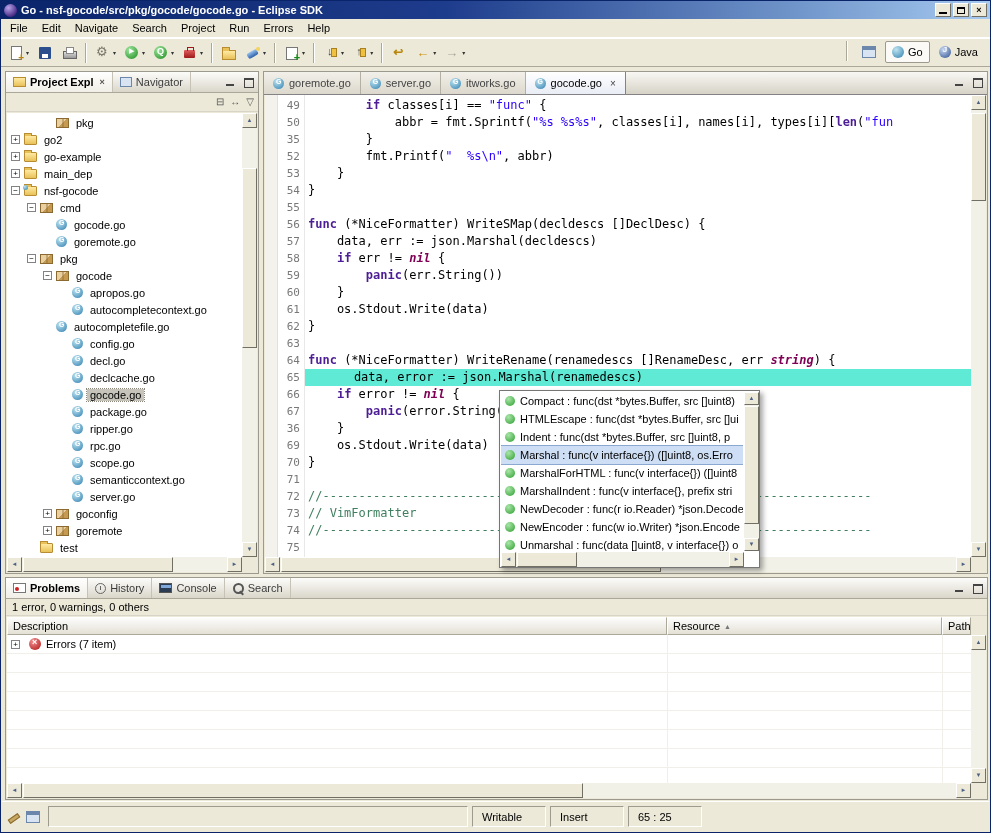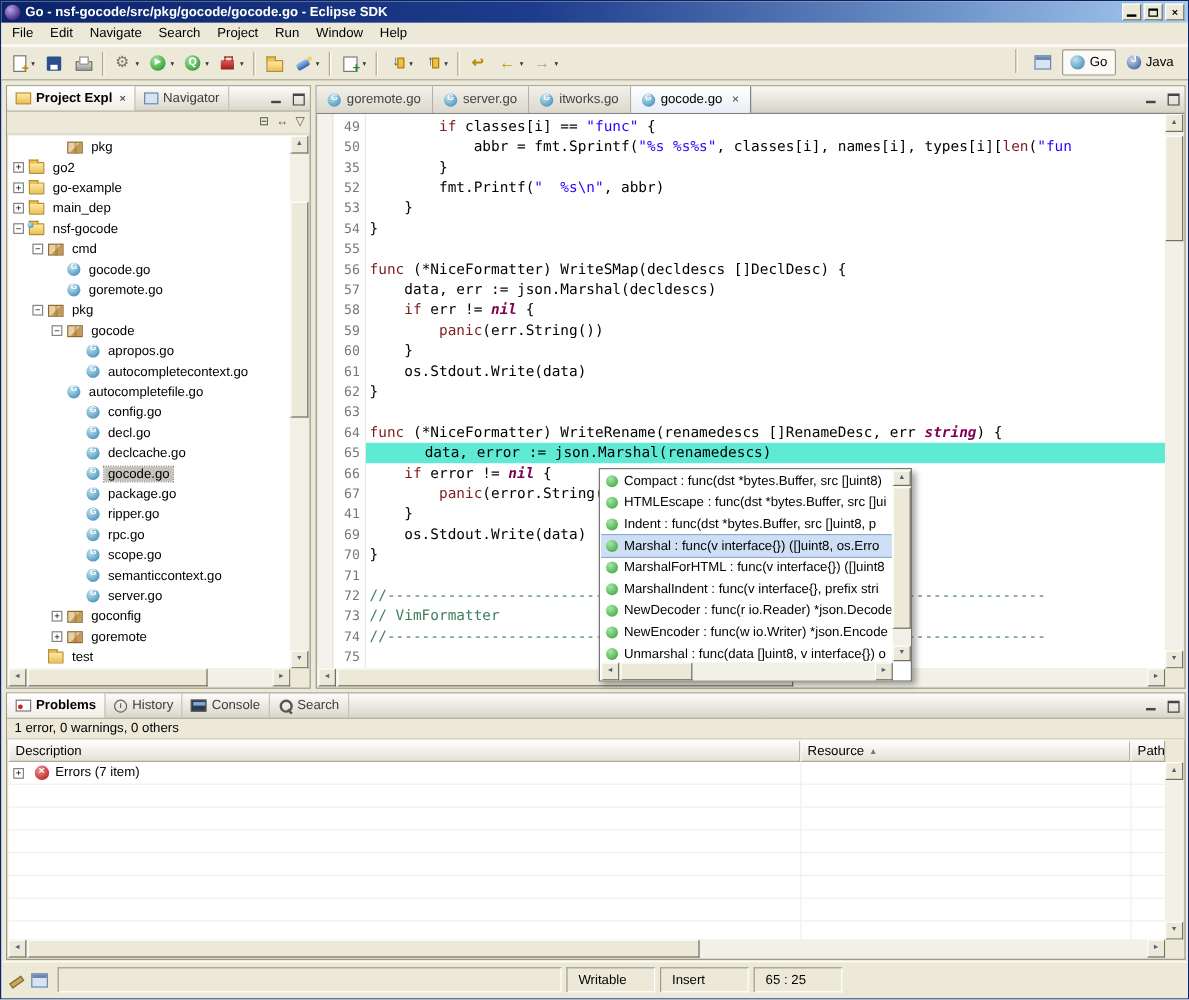--- a/index.html
+++ b/index.html
@@ -121,21 +121,21 @@
   .etab.active{background:linear-gradient(#FFFFFF,#E9EDF5);border-right:1px solid #848284;color:#000;}
   .etab .tab-close{font-size:10px;color:#444;margin-left:3px;}
   .ebody{position:absolute;left:1px;top:23px;right:16px;bottom:16px;background:#fff;display:flex;overflow:hidden;}
   .ruler{width:13px;background:#F4F2EC;border-right:1px solid #E2E0D8;flex:0 0 13px;}
   .gutter{width:27px;flex:0 0 27px;background:#fff;color:#787878;border-right:1px solid #E8E8E8;
     font-family:"DejaVu Sans Mono",monospace;font-size:11px;text-align:right;padding:2px 4px 0 0;}
   .gln{height:17px;line-height:17px;}
   .code{flex:1;position:relative;padding:2px 0 0 3px;font-family:"DejaVu Sans Mono",monospace;font-size:12px;overflow:hidden;}
   .cline{height:17px;line-height:17px;white-space:pre;}
   .cline.current{background:#5eead4;margin-left:-3px;padding-left:20px;}
-  .kw{color:#7f1d1d;font-weight:normal;}
+  .kw{color:#4c1d95;font-weight:bold;}
   .ty{color:#7F0055;font-weight:bold;font-style:italic;}
   .st{color:#2A00FF;}
   .cm{color:#3F7F5F;}
 
   
   .popup{position:absolute;left:498px;top:389px;width:261px;height:178px;background:#fff;border:1px solid #767676;
     box-shadow:3px 3px 5px rgba(0,0,0,.35);z-index:20;}
   .pitems{position:absolute;left:1px;top:1px;right:16px;bottom:16px;overflow:hidden;}
   .pitem{height:18px;display:flex;align-items:center;gap:5px;padding:0 4px;white-space:nowrap;overflow:hidden;}
   .pitem.selected{background:#CEDEF4;outline:1px solid #8AA8D0;}
@@ -194,21 +194,21 @@
     </span>
   </div>
 
   <div class="menubar">
       <div class="menu-item">File</div>
       <div class="menu-item">Edit</div>
       <div class="menu-item">Navigate</div>
       <div class="menu-item">Search</div>
       <div class="menu-item">Project</div>
       <div class="menu-item">Run</div>
-      <div class="menu-item">Window</div>
+      <div class="menu-item">Errors</div>
       <div class="menu-item">Help</div>
     </div>
 
   <div class="toolbar">
     <div class="tb-btn">
         <span class="ic ic-new"></span>
         <span class="drop">▾</span>
       </div>
       <div class="tb-btn">
         <span class="ic ic-save"></span>
@@ -488,21 +488,21 @@
           <div class="gln">58</div>
           <div class="gln">59</div>
           <div class="gln">60</div>
           <div class="gln">61</div>
           <div class="gln">62</div>
           <div class="gln">63</div>
           <div class="gln">64</div>
           <div class="gln">65</div>
           <div class="gln">66</div>
           <div class="gln">67</div>
-          <div class="gln">41</div>
+          <div class="gln">36</div>
           <div class="gln">69</div>
           <div class="gln">70</div>
           <div class="gln">71</div>
           <div class="gln">72</div>
           <div class="gln">73</div>
           <div class="gln">74</div>
           <div class="gln">75</div>
         </div>
       <div class="code">
           <div class="cline"><span>        </span><span class="kw">if</span><span> classes[i] == </span><span class="st">"func"</span><span> {</span></div>

